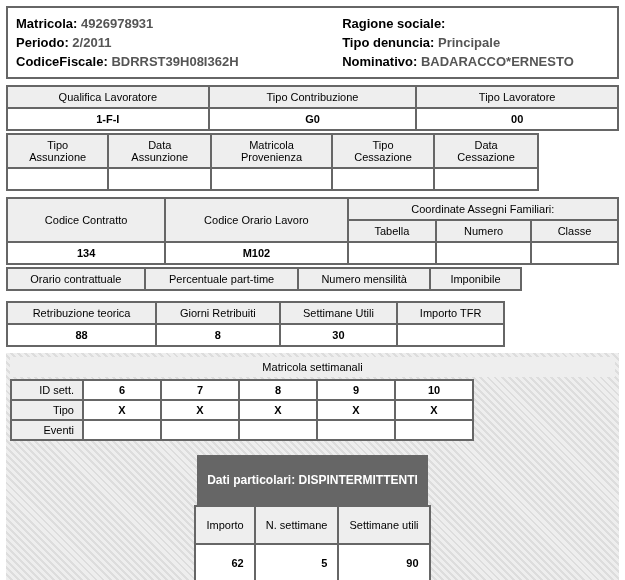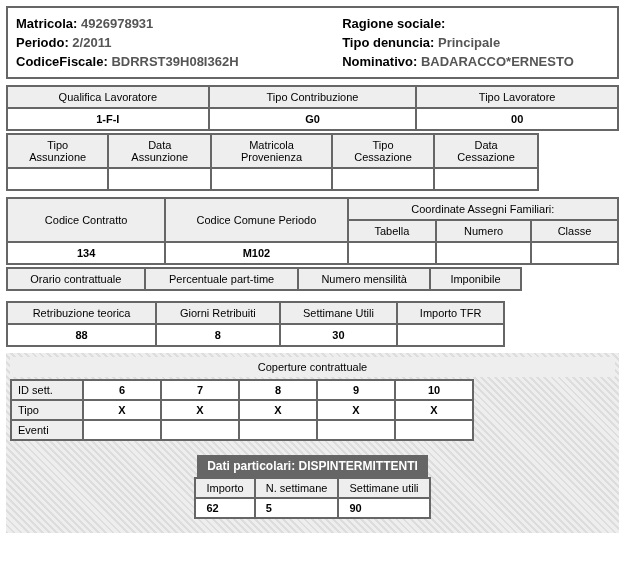--- a/index.html
+++ b/index.html
@@ -17,26 +17,26 @@
   table.sec th{background:#eee;font-weight:normal;color:#000}
   table.sec td{font-weight:bold}
   .hatch{
     margin:6px;padding:4px 0 14px 0;
     background:repeating-linear-gradient(45deg,#ddd,#ddd 2px,#eee 2px,#eee 5px);
   }
   .inner{background:transparent}
   .cophdr{background:#eee;text-align:center;font-size:11px;padding:4px;margin:0 4px}
   table.cop{border-collapse:separate;border-spacing:2px;margin:2px 4px;background:#666}
   table.cop th, table.cop td{background:#fff;text-align:center;padding:3px 8px;font-size:11px}
-  table.cop td.first{background:#eee;font-weight:normal;text-align:left;padding-left:6px}
+  table.cop td.first{background:#eee;font-weight:normal;text-align:right;padding-left:6px}
   table.cop td{font-weight:bold}
   .dp-wrap{text-align:center;margin-top:14px}
-  .dp-title{display:inline-block;background:#666;color:#fff;font-weight:bold;font-size:12px;padding:4px 10px}
+  .dp-title{display:inline-block;background:#666;color:#fff;font-weight:bold;font-size:12px;padding:18px 10px}
   table.dp{border-collapse:separate;border-spacing:2px;margin:0 auto;background:#666}
-  table.dp th,table.dp td{background:#fff;text-align:left;padding:3px 10px;font-size:11px}
+  table.dp th,table.dp td{background:#fff;text-align:right;padding:12px 10px;font-size:11px}
   table.dp th{background:#eee;font-weight:normal}
   table.dp td{font-weight:bold}
 </style>
 </head>
 <body>
 <div class="page">
 <div class="frame">
   <div class="hdr">
     <table>
       <tbody>
@@ -92,21 +92,21 @@
   </tr>
 </tbody>
     </table>
 
 <div class="gap"></div>
 
 <table class="sec" style="width:613px">
   <tbody>
         <tr>
     <th rowspan="2" style="width:26%">Codice Contratto</th>
-    <th rowspan="2" style="width:30%">Codice Comune Periodo</th>
+    <th rowspan="2" style="width:30%">Codice Orario Lavoro</th>
     <th colspan="3">Coordinate Assegni Familiari:</th>
   </tr>
   <tr>
     <th>Tabella</th>
     <th>Numero</th>
     <th>Classe</th>
   </tr>
   <tr>
     <td>134</td>
     <td>M102</td>
@@ -140,21 +140,21 @@
     <td>88</td>
     <td>8</td>
     <td>30</td>
     <td>&nbsp;</td>
   </tr>
 </tbody>
     </table>
 
 <div class="hatch">
   <div class="inner">
-    <div class="cophdr">Coperture contrattuale</div>
+    <div class="cophdr">Matricola settimanali</div>
     <table class="cop">
       <tbody>
             <tr>
         <td class="first" style="width:56px">ID sett.</td>
         <td style="width:60px">6</td>
         <td style="width:60px">7</td>
         <td style="width:60px">8</td>
         <td style="width:60px">9</td>
         <td style="width:60px">10</td>
       </tr>

